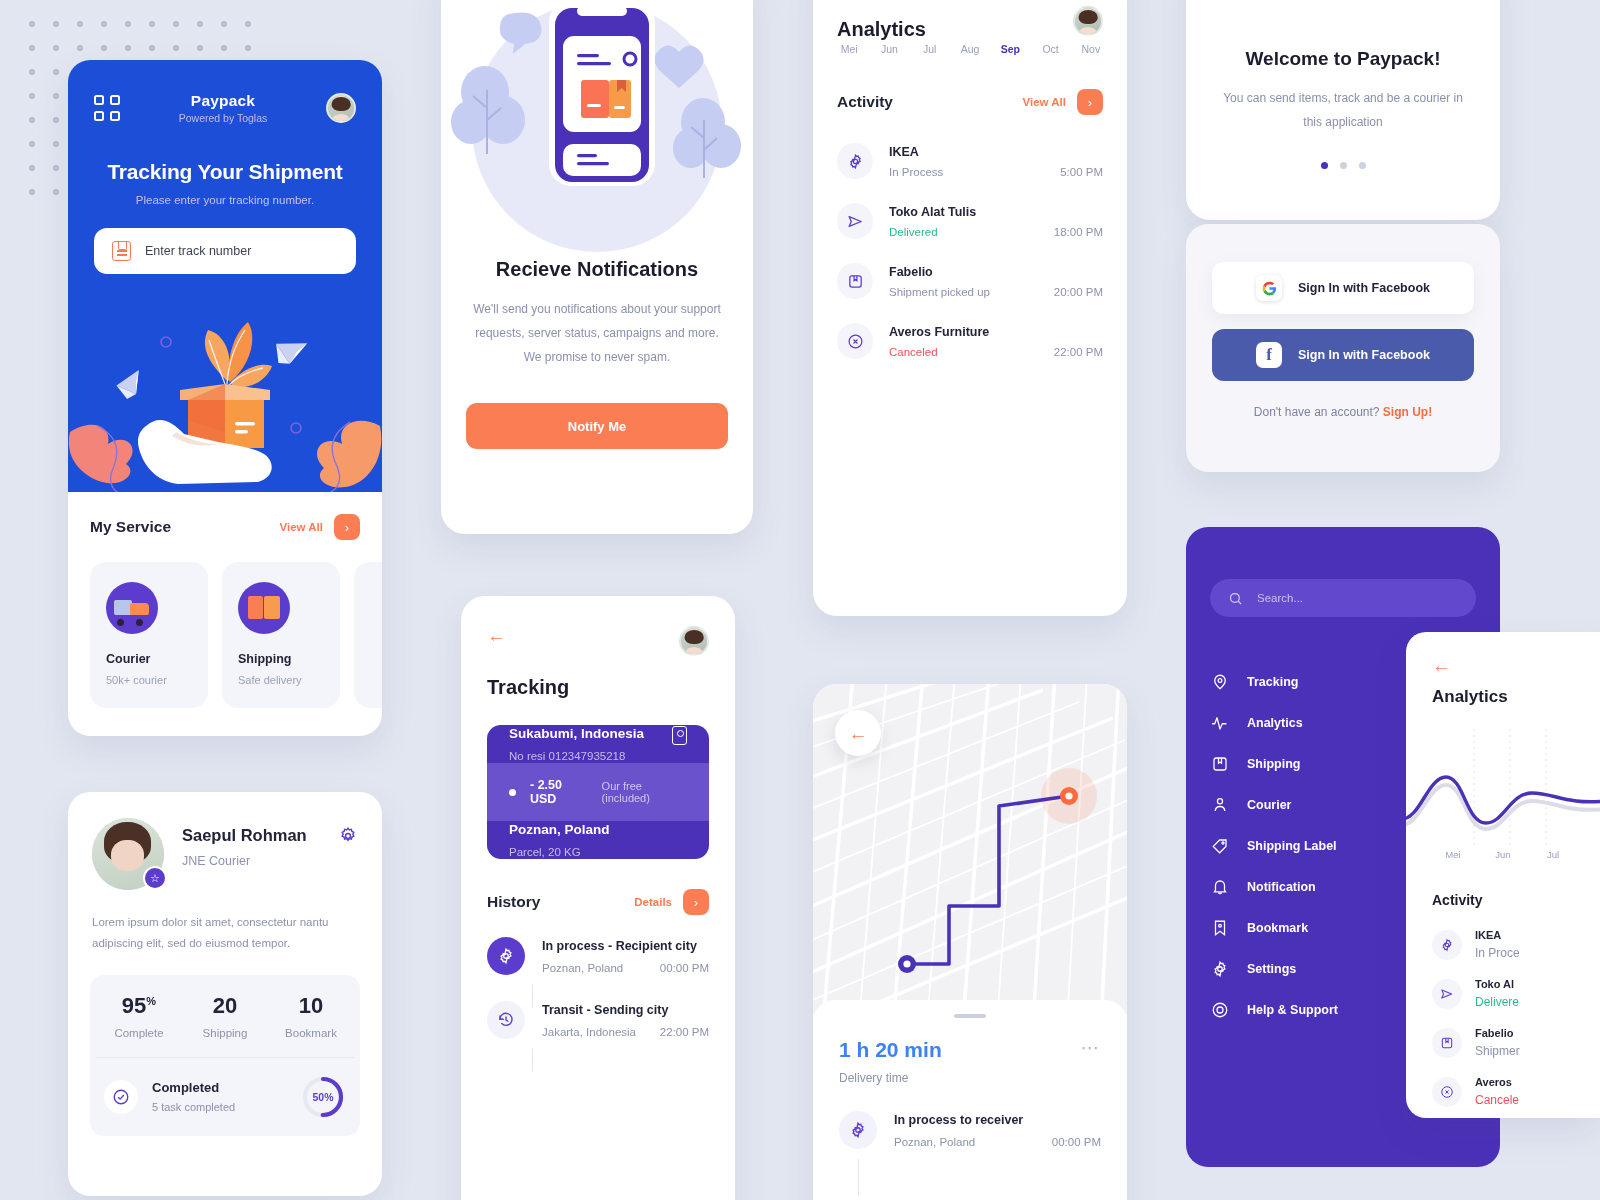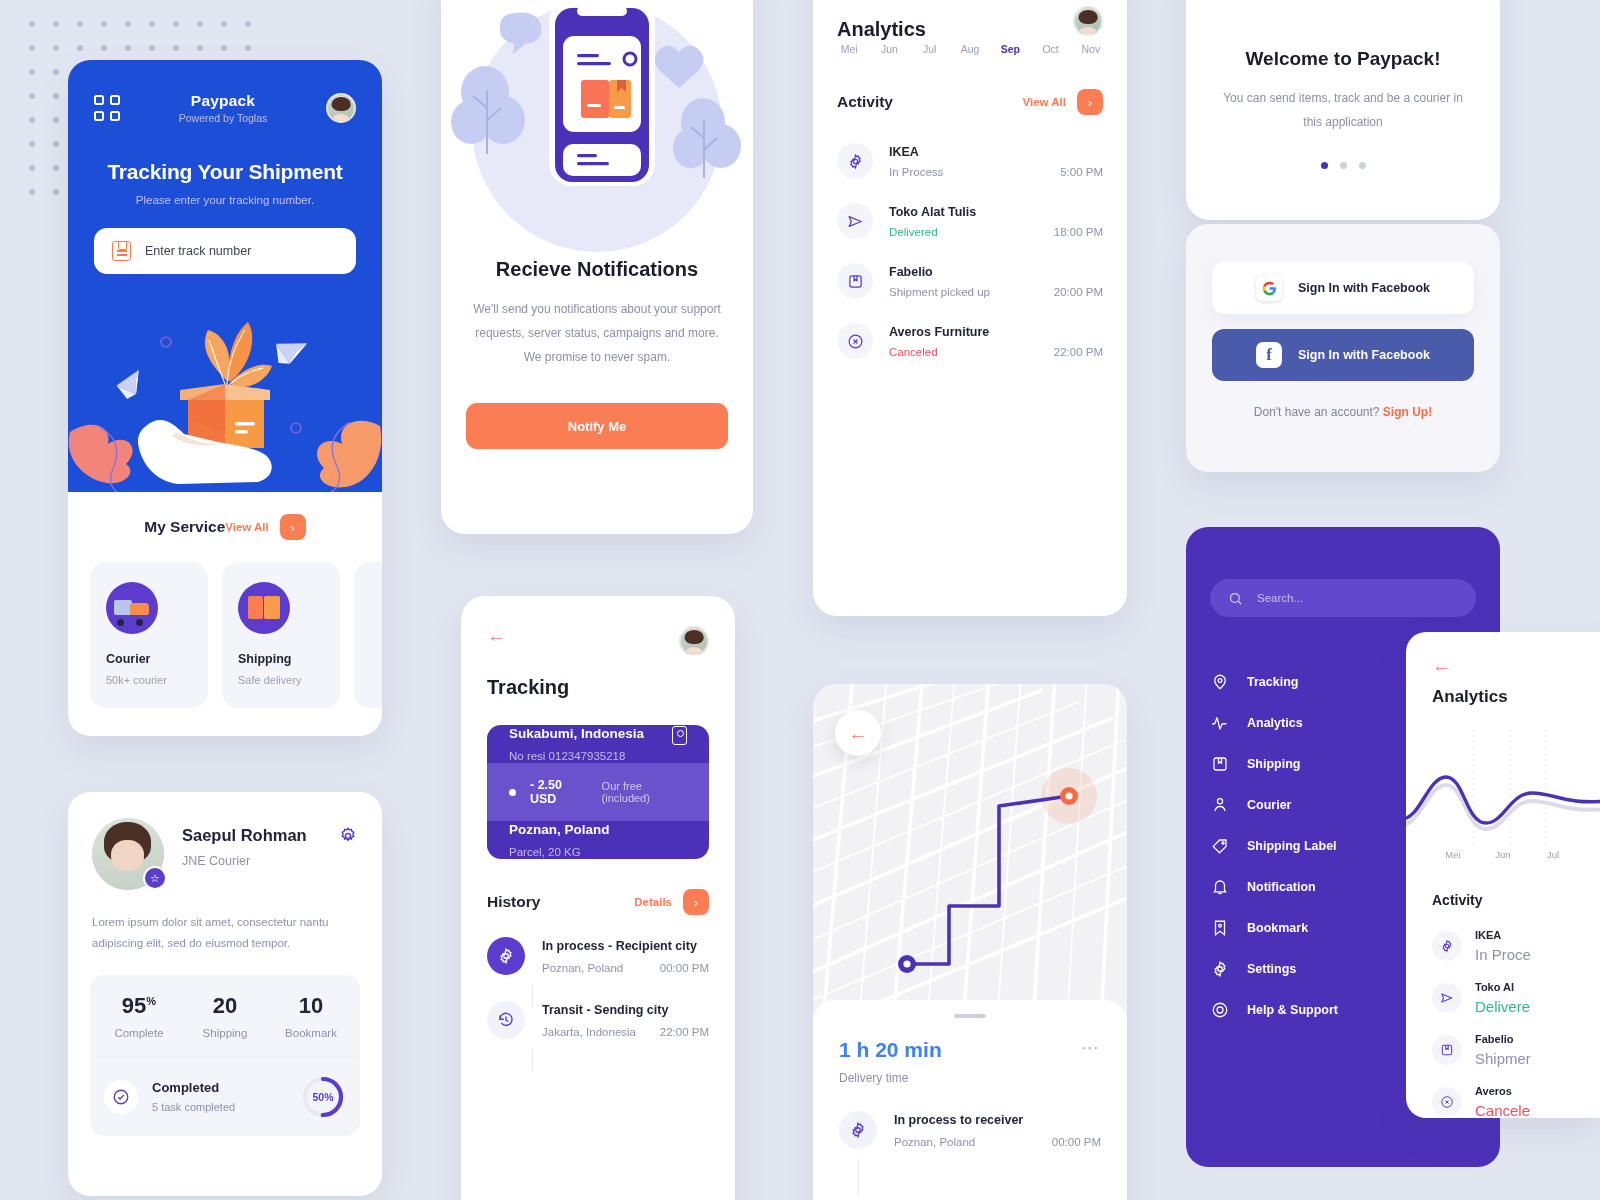--- a/index.html
+++ b/index.html
@@ -72,21 +72,21 @@
     display:flex; align-items:center; gap:14px; padding:0 18px;
   }
   .track-input .ph { color:#3d4258; font-size:12.5px; }
   .pkg-ico { width:19px; height:20px; border:1.8px solid #fc7a51; border-radius:3px; position:relative; flex:0 0 auto; }
   .pkg-ico::before{ content:""; position:absolute; left:5px; top:-1px; width:7px; height:8px; border:1.8px solid #fc7a51; border-top:0; border-radius:0 0 2px 2px;}
   .pkg-ico::after{ content:""; position:absolute; left:4px; bottom:4px; width:10px; height:1.8px; background:#fc7a51; box-shadow:0 -4px 0 #fc7a51;}
 
   .illus { position:absolute; left:0; right:0; bottom:0; height:200px; }
 
   .home-body { padding: 22px 22px 0; }
-  .sec-head { display:flex; align-items:center; justify-content:center; }
+  .sec-head { display:flex; align-items:center; justify-content:space-between; }
   .sec-title { font-size:15.5px; font-weight:700; color:#22243a; }
   .view-all-wrap { display:flex; align-items:center; gap:11px; }
   .view-all { color:#fc7a51; font-size:11.5px; font-weight:600; }
   .chev-btn {
     width:26px; height:26px; border-radius:8px; background:#fb7d54;
     display:flex; align-items:center; justify-content:center;
   }
   .chev-btn span { color:#fff; font-size:13px; line-height:1; }
 
   .svc-row { display:flex; gap:14px; margin-top:22px; }
@@ -242,21 +242,21 @@
   .ov-top { padding:24px 0 0 26px; }
   .ov-h1 { font-size:17px; font-weight:700; color:#1b1d2e; margin-top:12px; }
   .ov-chart { height:120px; margin-top:22px; position:relative; }
   .ov-months { display:flex; padding:0 22px; }
   .ov-months span { flex:1; text-align:center; font-size:9.5px; color:#9aa0bb; }
   .ov-act { font-size:14px; font-weight:700; color:#1b1d2e; padding:0 0 0 26px; margin-top:32px; }
   .ov-list { padding:12px 0 0 26px; }
   .ov-item { display:flex; align-items:center; gap:13px; padding:9px 0; }
   .ov-ico { width:30px; height:30px; border-radius:50%; background:#f4f4fb; color:#5b3ccd; display:flex; align-items:center; justify-content:center; flex:0 0 auto; }
   .ov-n { font-size:11px; font-weight:700; color:#22243a; white-space:nowrap; }
-  .ov-s { font-size:15px; margin-top:5px; white-space:nowrap; }
+  .ov-s { font-size:12px; margin-top:5px; white-space:nowrap; }
 </style>
 </head>
 <body>
 
 <div class="stage">
 
   <div class="dots dots-tl"></div>
   <div class="dots dots-br"></div>
 
   <div class="card" id="phone-home">

